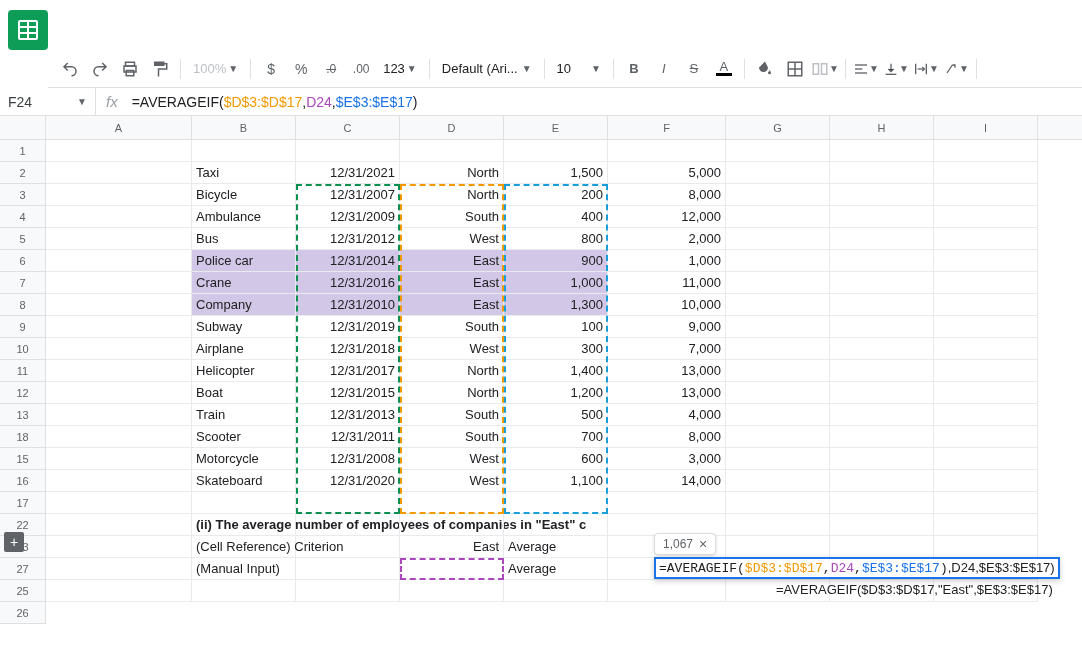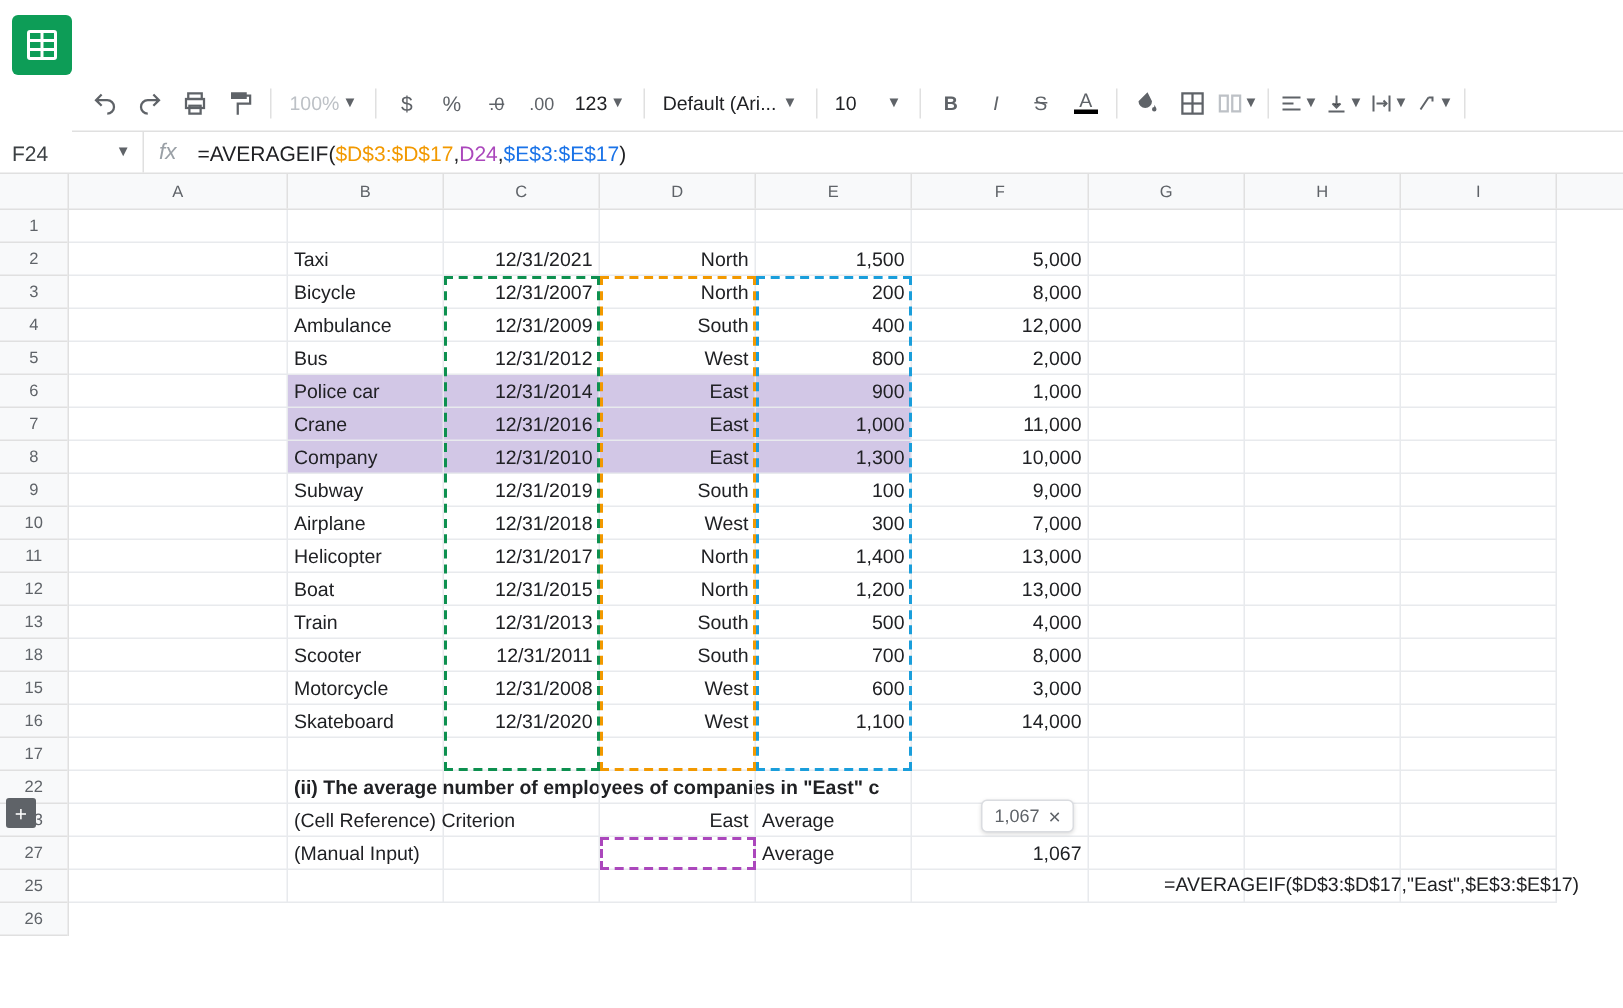--- a/index.html
+++ b/index.html
@@ -521,16 +521,19 @@
     <div class="range-box orange-box" style="top:68px; left:400px; width:104px; height:330px;"></div>
     <div class="range-box green-box" style="top:68px; left:296px; width:104px; height:330px;"></div>
     <div class="range-box cyan-box" style="top:68px; left:504px; width:104px; height:330px;"></div>
     <div class="range-box purple-box" style="top:442px; left:400px; width:104px; height:22px;"></div>
 
     <div class="tooltip" style="top:417px; left:654px;">
       <span style="color:#5f6368;">1,067</span>
       <span class="tooltip-close">×</span>
     </div>
 
+    <div class="formula-cell" style="top:441px; left:654px;">
+      <span>=AVERAGEIF</span>(<span style="color:#f29900">$D$3:$D$17</span>,<span style="color:#ab47bc">D24</span>,<span style="color:#1a73e8">$E$3:$E$17</span>)<span style="font-family:Arial;color:#202124;">,D24,$E$3:$E$17)</span>
+    </div>
 
     <div class="overflow-text" style="top:466px; left:776px;">=AVERAGEIF($D$3:$D$17,"East",$E$3:$E$17)</div>
   </div>
 </div>
 
 </body></html>

